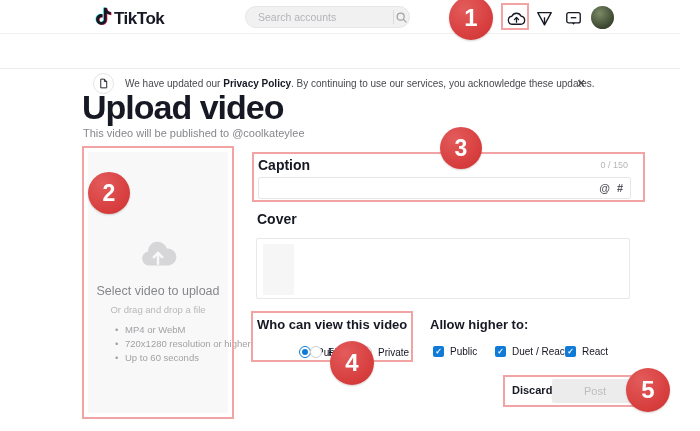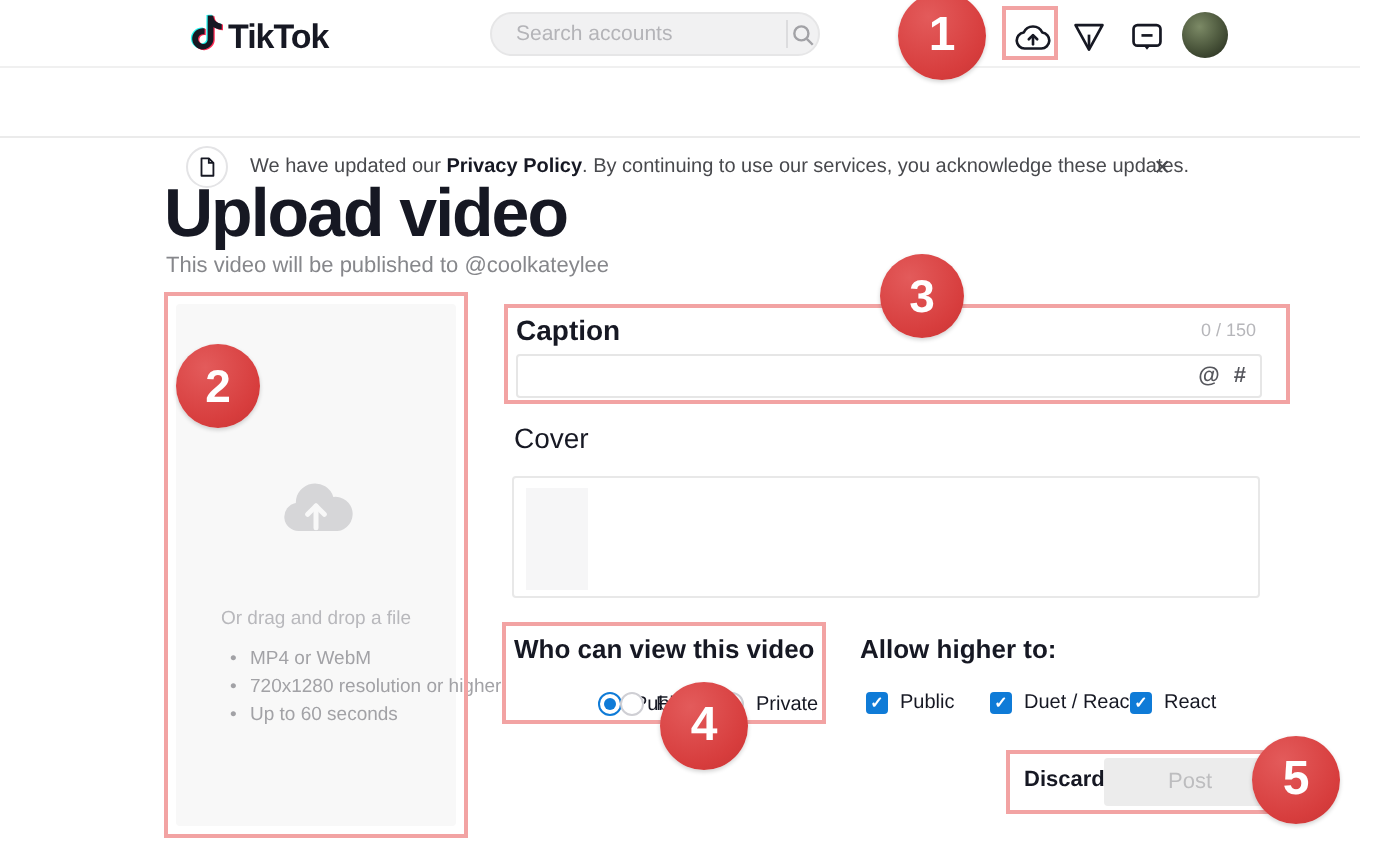--- a/index.html
+++ b/index.html
@@ -44,21 +44,21 @@
   .dz-list li::before { content:"•"; position:absolute; left:0; top:0; color:#a2a2a6; }
 
   
   .cap-label { position:absolute; left:258px; top:157px; font-size:14px; font-weight:800; }
   .cap-counter { position:absolute; left:540px; top:160px; width:88px; text-align:right; font-size:9px; color:#b6b6ba; }
   .cap-input { position:absolute; left:258px; top:177px; width:373px; height:22px; border:1px solid #e6e6e6; border-radius:2px; background:#fff; display:flex; align-items:center; }
   .cap-input input { flex:1; border:0; outline:0; font-family:"Liberation Sans",sans-serif; font-size:11px; padding:0 8px; background:transparent; }
   .cap-glyph { font-size:11px; font-weight:700; color:#55565c; padding:0 7px; cursor:pointer; }
 
   
-  .cover-label { position:absolute; left:257px; top:211px; font-size:14px; font-weight:400; }
+  .cover-label { position:absolute; left:257px; top:211px; font-size:14px; font-weight:700; }
   .cover-box { position:absolute; left:256px; top:238px; width:374px; height:61px; border:1px solid #e8e8e8; border-radius:2px; cursor:pointer; }
   .cover-ph { position:absolute; left:6px; top:5px; width:31px; height:51px; background:#f6f6f7; }
 
   
   .sec-label { position:absolute; font-size:13px; font-weight:800; }
   .opt { position:absolute; display:flex; align-items:center; gap:6px; cursor:pointer; }
   .opt-label { font-size:10px; color:#161823; }
   .radio { width:12px; height:12px; border-radius:50%; border:1px solid #cfcfd4; background:#fff; position:relative; }
   .radio.sel { border:1px solid #0f7bd7; }
   .radio.sel::after { content:""; position:absolute; left:2px; top:2px; width:6px; height:6px; border-radius:50%; background:#0f7bd7; }
@@ -136,20 +136,21 @@
   <div class="dropzone">
     <span class="dz-cloud">
       <svg width="40" height="30" viewBox="0 0 48 36">
         <path fill="#d6d6d8" d="M37 33H13.5a8.5 8.5 0 0 1-1.6-16.85A11.5 11.5 0 0 1 34.4 12.6 8 8 0 0 1 37 33z"></path>
         <g stroke="#f8f8f8" stroke-width="3" fill="none" stroke-linecap="round" stroke-linejoin="round">
           <path d="M24 31V18"></path>
             <path d="m19 23 5-5 5 5"></path>
         </g>
       </svg>
     </span>
+    <div class="dz-title">Select video to upload</div>
     <div class="dz-sub">Or drag and drop a file</div>
     <ul class="dz-list">
       <li>MP4 or WebM</li>
       <li>720x1280 resolution or higher</li>
       <li>Up to 60 seconds</li>
     </ul>
   </div>
 
   <div class="cap-label">Caption</div>
   <div class="cap-counter">0 / 150</div>

